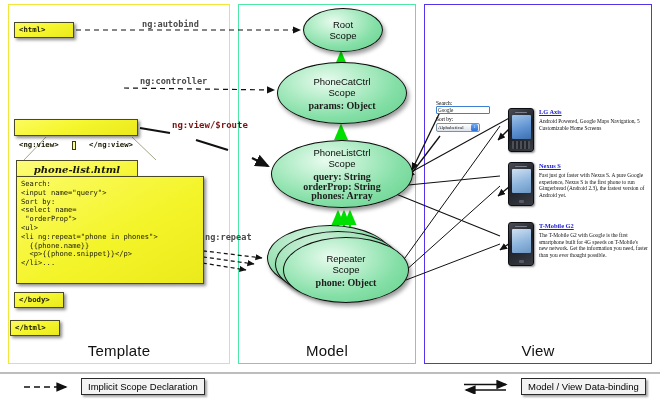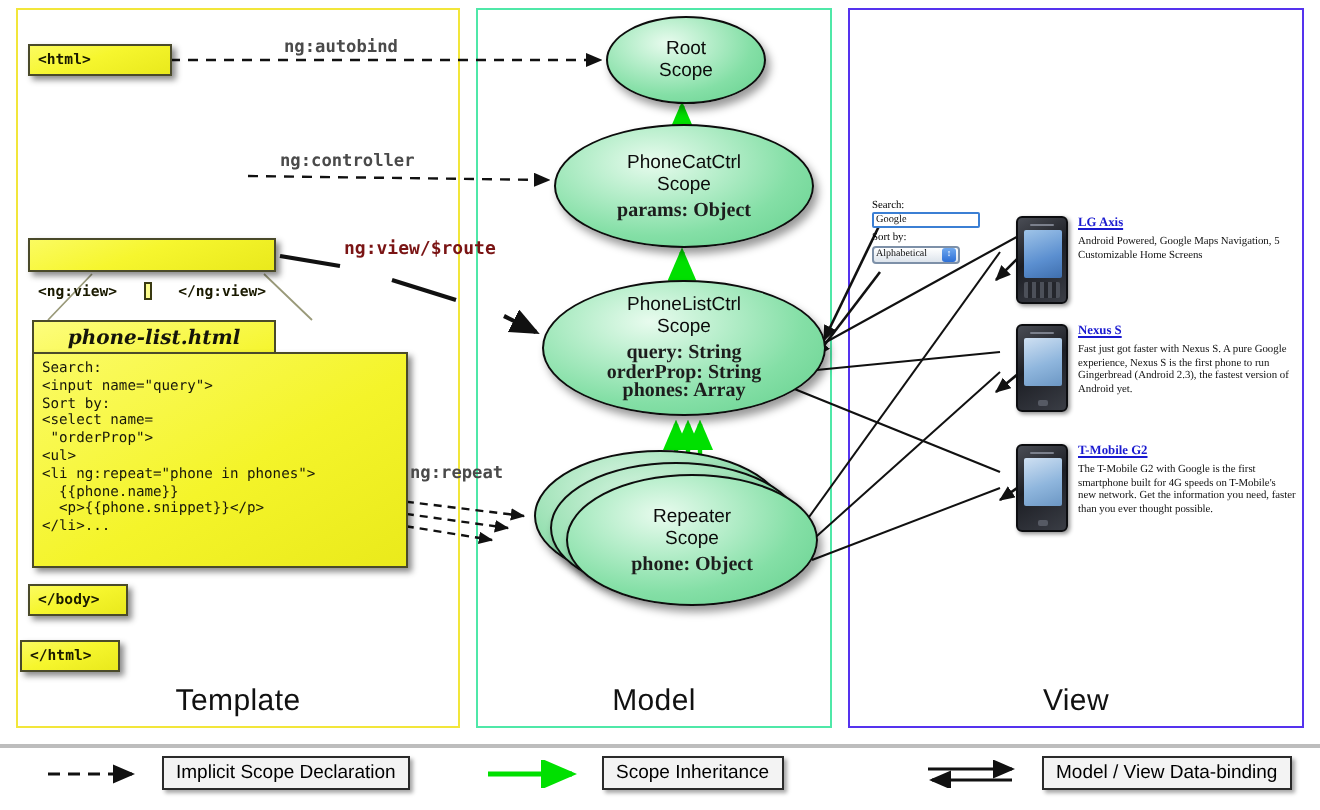--- a/index.html
+++ b/index.html
@@ -16,26 +16,26 @@
              font-size:15px;color:#111;letter-spacing:.2px;}
 
   
   .ybox{position:absolute;box-sizing:border-box;
         border:1px solid #4a4a2a;
         background:linear-gradient(160deg,#fbfb60 0%,#f6f62e 45%,#e9e91c 100%);
         box-shadow:2px 2px 3px rgba(0,0,0,.45);
         font-family:"DejaVu Sans Mono","Liberation Mono",monospace;
         font-weight:bold;font-size:7.3px;line-height:8.6px;color:#1a1a00;
         padding:3px 4px;white-space:pre;}
-  #tag-html{left:14px;top:22px;width:72px;height:16px;padding:3px 4px;}
+  #tag-html{left:14px;top:22px;width:60px;height:16px;padding:3px 4px;}
   #tag-body{left:18px;top:65px;width:104px;height:38px;}
   #tag-ngview{left:14px;top:119px;width:124px;height:17px;padding:4px 4px;}
   #tag-bodyclose{left:14px;top:292px;width:50px;height:16px;padding:3px 4px;}
   #tag-htmlclose{left:10px;top:320px;width:50px;height:16px;padding:3px 4px;}
-  .ngview-line{display:flex;align-items:flex-end;gap:12px;}
+  .ngview-line{display:flex;align-items:flex-start;gap:12px;}
   .ngview-sq{display:inline-block;width:7px;height:7px;border:1px solid #3a3a12;
              background:#fdfd8d;margin:0 1px;}
 
   
   #note-wrap{position:absolute;left:16px;top:160px;width:192px;height:124px;}
   #note-tab{position:absolute;left:0;top:0;width:120px;height:17px;
             border:1px solid #4a4a2a;border-bottom:none;
             background:linear-gradient(160deg,#fdfd7d,#f5f52b);
             font-family:"DejaVu Serif","Liberation Serif",serif;
             font-style:italic;font-weight:bold;font-size:10px;color:#15150a;
@@ -313,26 +313,20 @@
   <div id="legend">
     <div id="legend-rule"></div>
 
     <div class="lg-item" id="lg-1">
       <svg class="lg-art" viewBox="0 0 52 14">
         <path d="M2,7 L44,7" stroke="#111" stroke-width="1.6" fill="none" stroke-dasharray="6,4" marker-end="url(#ah-blk)"></path>
       </svg>
       <div class="lg-box">Implicit Scope Declaration</div>
     </div>
 
-    <div class="lg-item" id="lg-2">
-      <svg class="lg-art" viewBox="0 0 52 14">
-        <path d="M2,7 L44,7" stroke="#00e000" stroke-width="2.6" fill="none" marker-end="url(#ah-grn)"></path>
-      </svg>
-      <div class="lg-box">Scope Inheritance</div>
-    </div>
 
     <div class="lg-item" id="lg-3">
       <svg class="lg-art" viewBox="0 0 52 14">
         <path d="M2,4.5 L44,4.5" stroke="#111" stroke-width="1.6" fill="none" marker-end="url(#ah-blk)"></path>
         <path d="M44,10 L4,10" stroke="#111" stroke-width="1.6" fill="none" marker-end="url(#ah-blk)"></path>
       </svg>
       <div class="lg-box">Model / View Data-binding</div>
     </div>
   </div>
 

